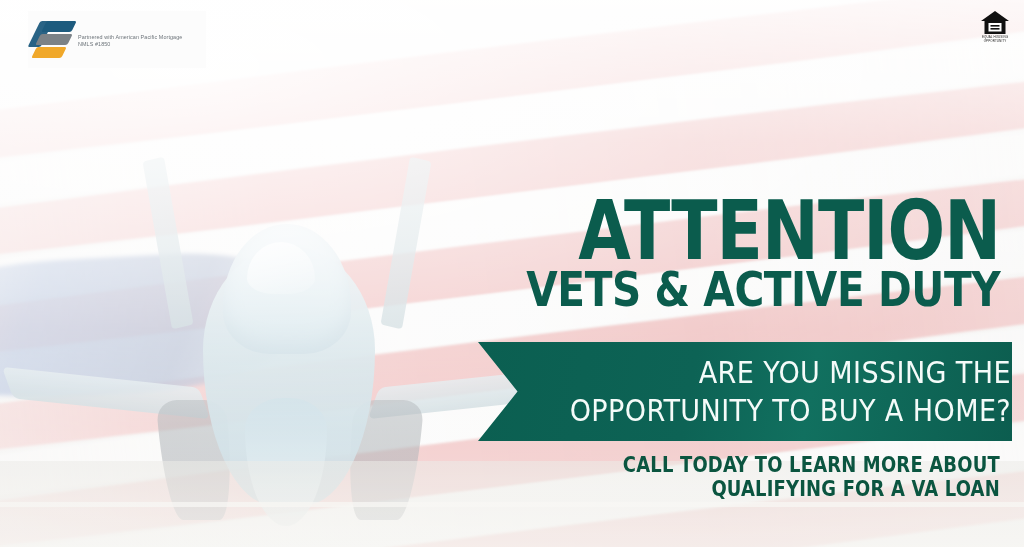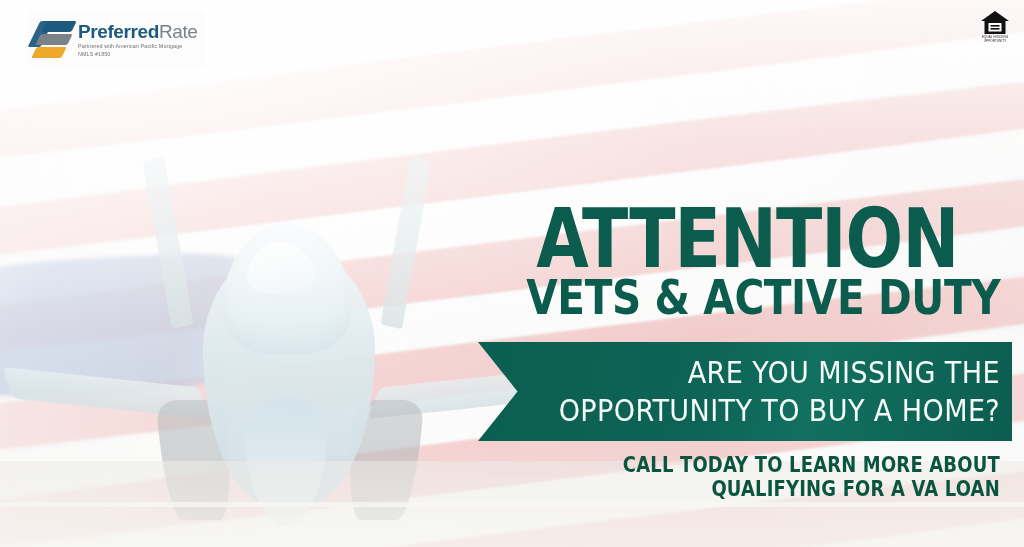--- a/index.html
+++ b/index.html
@@ -164,22 +164,22 @@
   .eho-caption {
     position: absolute; left: -4px; top: 26px;
     width: 38px; text-align: center;
     font-size: 3px; color: #222; letter-spacing: .1px; line-height: 1.25;
   }
 
   
   .headline-wrap {
     position: absolute;
     right: 24px;
-    top: 204px;
-    text-align: left;
+    top: 196px;
+    text-align: right;
     line-height: .86;
   }
   .h-attention {
     font-family: "Liberation Sans Narrow", "DejaVu Sans Condensed", "Liberation Sans", sans-serif;
     font-weight: bold;
     font-size: 82px;
     letter-spacing: -1px;
     color: #0b5c4d;
     transform: scaleX(.92);
     transform-origin: right center;
@@ -202,21 +202,21 @@
     position: absolute;
     left: 478px; top: 342px;
     width: 534px; height: 99px;
     background: linear-gradient(100deg, #0b5f51 0%, #0d6355 40%, #11705f 62%, #0c5d4f 100%);
     clip-path: polygon(0% 0%, 100% 0%, 100% 100%, 0% 100%, 7.4% 50%);
     display: flex;
     flex-direction: column;
     align-items: flex-end;
     justify-content: center;
     box-sizing: border-box;
-    padding-right: 12px;
+    padding-right: 1px;
   }
   .ribbon-line {
     font-family: "Liberation Sans Narrow", "DejaVu Sans Condensed", "Liberation Sans", sans-serif;
     font-weight: normal;
     font-size: 31px;
     letter-spacing: .4px;
     color: #f4fbf9;
     line-height: 1.22;
     white-space: nowrap;
     transform: scaleX(.97);
@@ -286,21 +286,20 @@
 
   <div class="logo-card">
     <div class="logo-mark">
       <div class="bar bar-edge"></div>
       <div class="bar bar-top"></div>
       <div class="bar bar-mid"></div>
       <div class="bar bar-bot"></div>
       <div class="bar bar-edge2"></div>
     </div>
     <div class="logo-text">
-      <div class="logo-word"><span class="w1">Preferred</span><span class="w2">Rate</span></div>
       <div class="logo-sub">Partnered with American Pacific Mortgage</div>
       <div class="logo-nmls">NMLS #1850</div>
     </div>
   </div>
 
   <div class="eho">
     <svg width="30" height="26" viewBox="0 0 30 26" aria-hidden="true">
       <path d="M15 1 L29 11 L25.5 11 L25.5 24 L4.5 24 L4.5 11 L1 11 Z" fill="#111111"></path>
       <rect x="8.5" y="13" width="13" height="8.5" fill="#ffffff"></rect>
       <rect x="10.5" y="15" width="9" height="1.6" fill="#111111"></rect>

